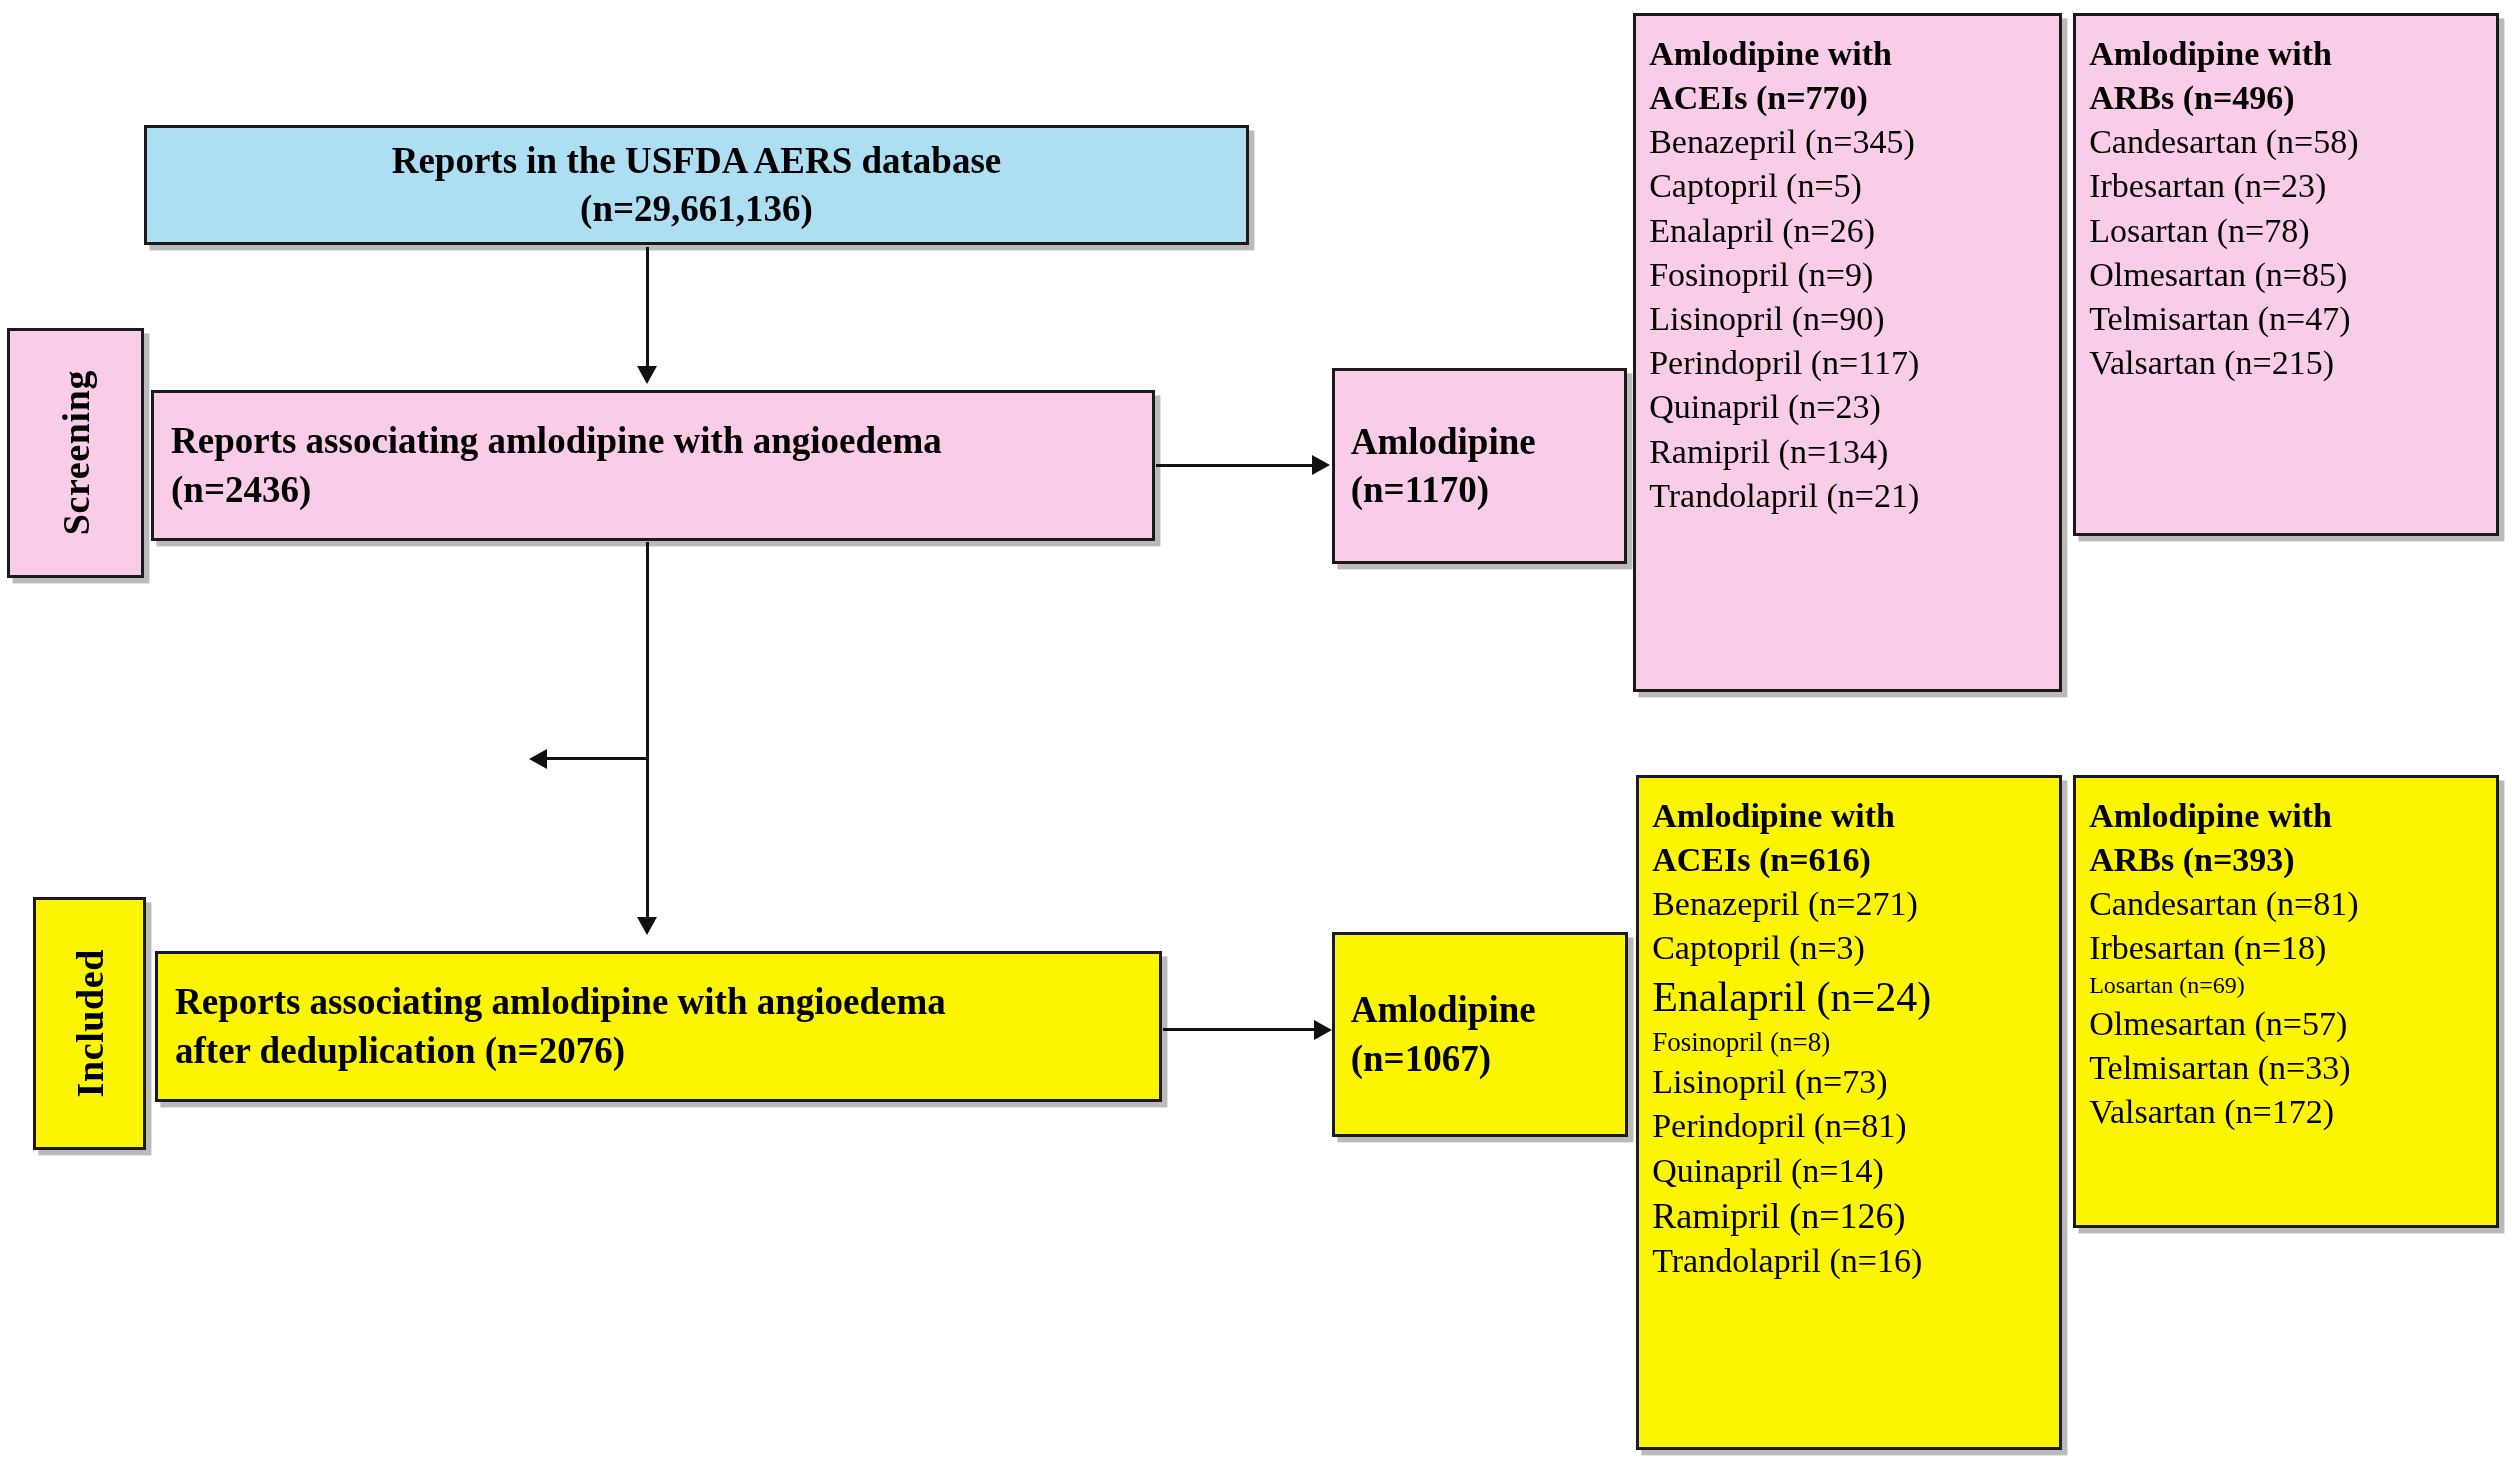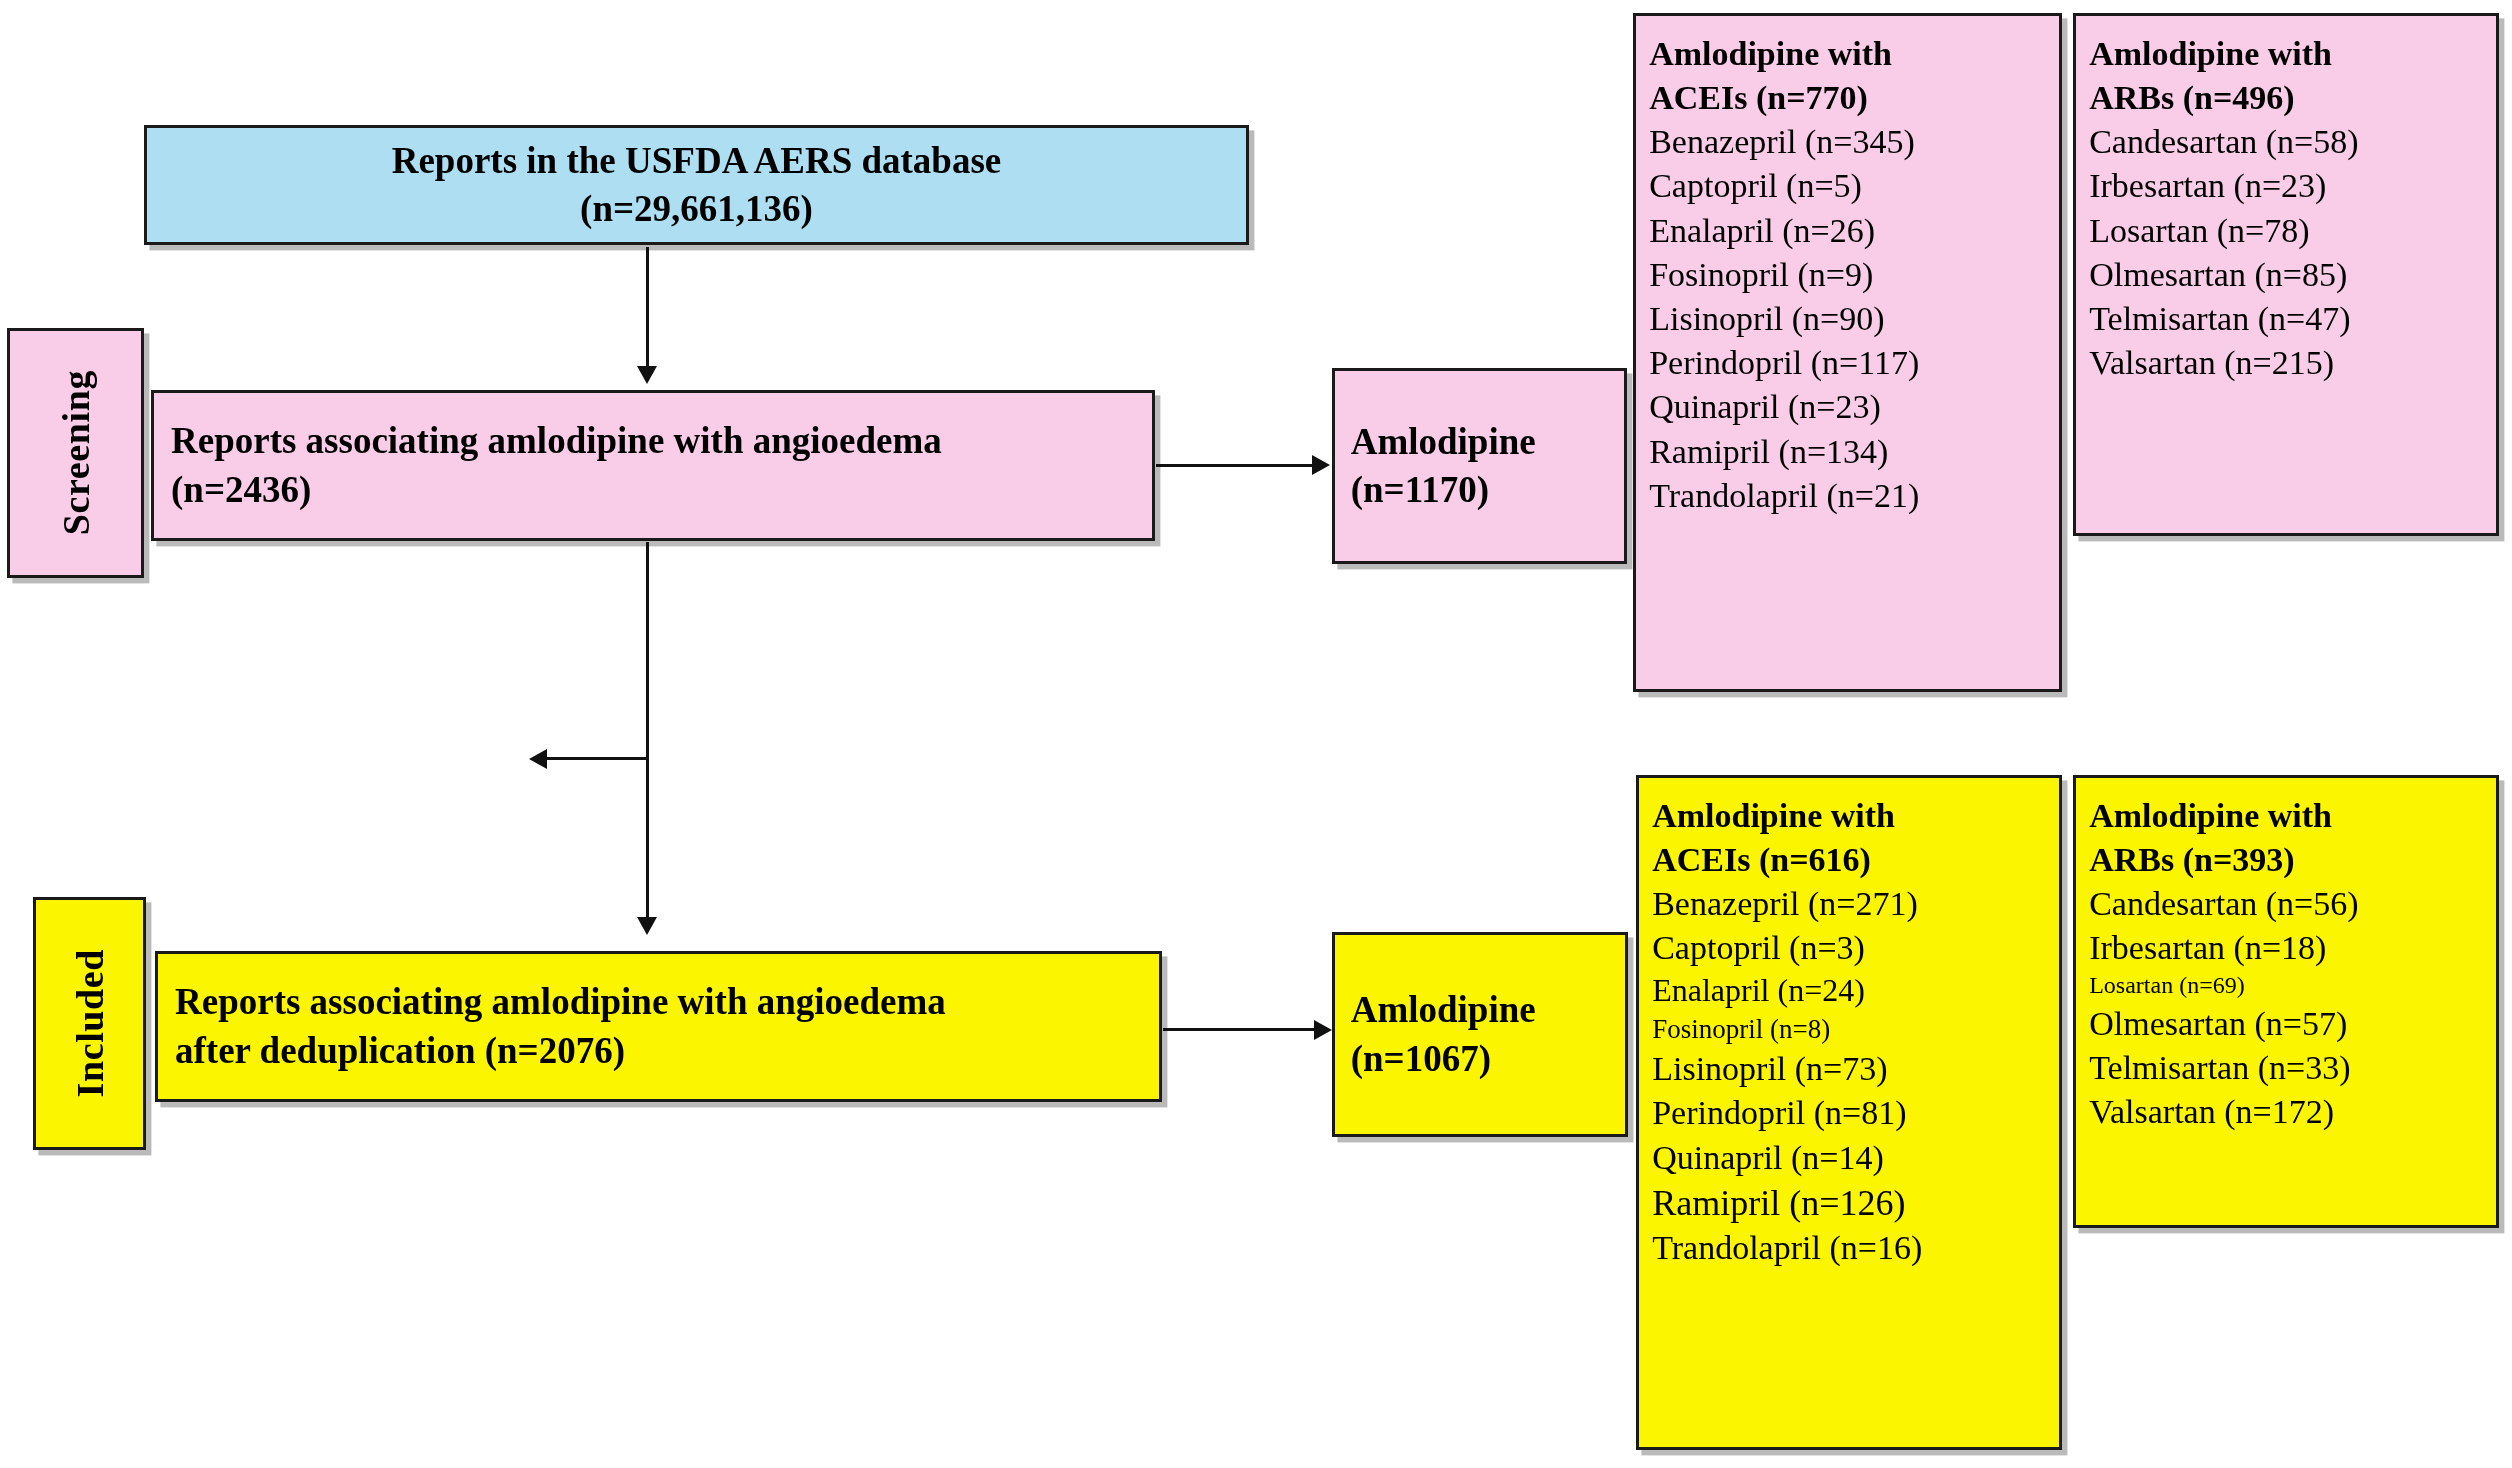--- a/index.html
+++ b/index.html
@@ -179,33 +179,33 @@
     <span class="line" style="font-size:34px;">Olmesartan (n=85)</span>
     <span class="line" style="font-size:34px;">Telmisartan (n=47)</span>
     <span class="line" style="font-size:34px;">Valsartan (n=215)</span>
   </div>
 
   <div class="box yellow b-top" style="left:1636px; top:775px; width:426px; height:675px; padding:15.7px 13.2px;">
     <span class="line bold" style="font-size:34px;">Amlodipine with</span>
     <span class="line bold" style="font-size:34px;">ACEIs (n=616)</span>
     <span class="line" style="font-size:34px;">Benazepril (n=271)</span>
     <span class="line" style="font-size:34px;">Captopril (n=3)</span>
-    <span class="line" style="font-size:32px;">Enalapril (n=24)</span>
+    <span class="line" style="font-size:42px;">Enalapril (n=24)</span>
     <span class="line" style="font-size:27px;">Fosinopril (n=8)</span>
     <span class="line" style="font-size:34px;">Lisinopril (n=73)</span>
     <span class="line" style="font-size:34px;">Perindopril (n=81)</span>
     <span class="line" style="font-size:34px;">Quinapril (n=14)</span>
     <span class="line" style="font-size:36px;">Ramipril (n=126)</span>
     <span class="line" style="font-size:34px;">Trandolapril (n=16)</span>
   </div>
 
   <div class="box yellow b-top" style="left:2073px; top:775px; width:426px; height:453px; padding:15.7px 13.2px;">
     <span class="line bold" style="font-size:34px;">Amlodipine with</span>
     <span class="line bold" style="font-size:34px;">ARBs (n=393)</span>
-    <span class="line" style="font-size:34px;">Candesartan (n=56)</span>
+    <span class="line" style="font-size:34px;">Candesartan (n=81)</span>
     <span class="line" style="font-size:34px;">Irbesartan (n=18)</span>
     <span class="line" style="font-size:24px;">Losartan (n=69)</span>
     <span class="line" style="font-size:34px;">Olmesartan (n=57)</span>
     <span class="line" style="font-size:34px;">Telmisartan (n=33)</span>
     <span class="line" style="font-size:34px;">Valsartan (n=172)</span>
   </div>
 
 </div>
 
 

